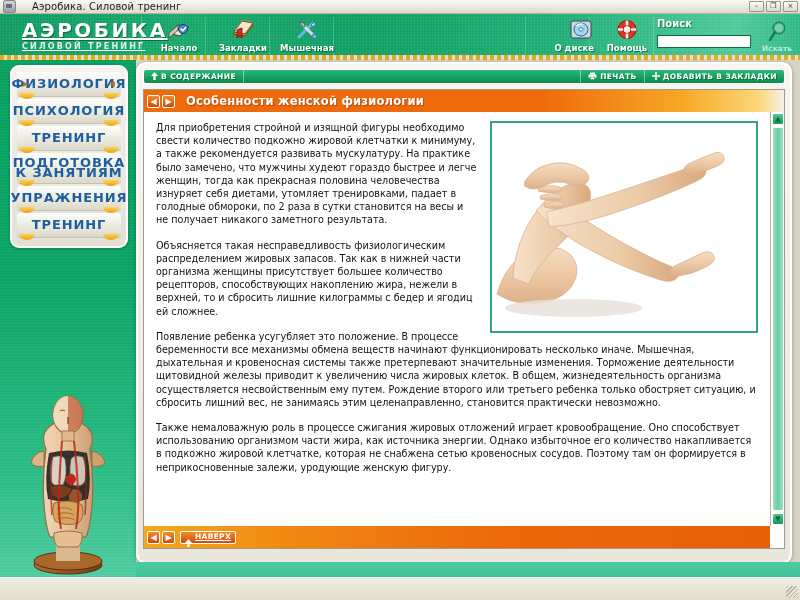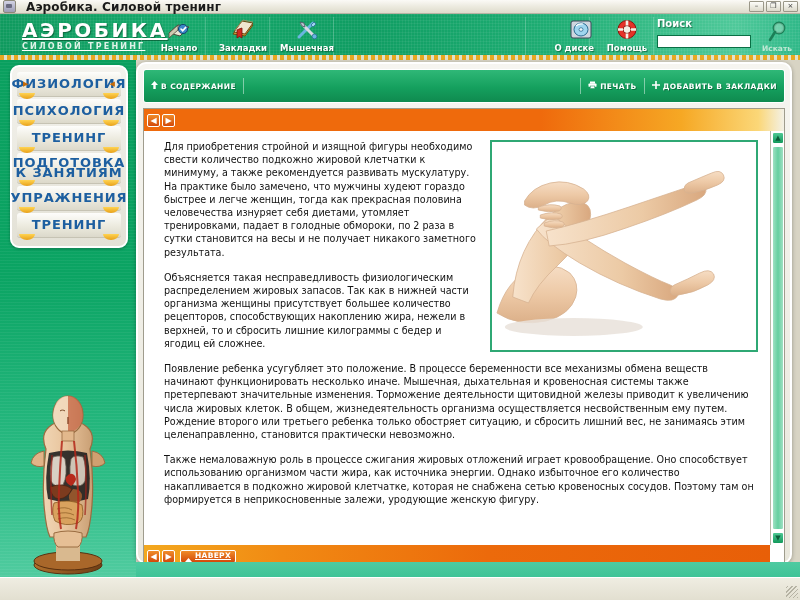--- a/index.html
+++ b/index.html
@@ -42,23 +42,23 @@
   }
   .tb-icon:after {
     content: "";
     position: absolute;
     left: 2px; top: 3px;
     width: 6px; height: 4px;
     background: #6b6b80;
     border-radius: 1px;
   }
   .tb-title {
-    margin-left: 10px;
-    font-size: 12px;
-    font-weight: bold;
+    margin-left: 16px;
+    font-size: 10px;
+    font-weight: normal;
     color: #1a1a1a;
     white-space: nowrap;
     letter-spacing: 0.1px;
   }
   .tb-btns {
     position: absolute;
     right: 2px; top: 1px;
     display: flex;
     gap: 2px;
   }
@@ -257,21 +257,21 @@
     background: linear-gradient(to bottom, #f6f5f0, #e9e7dc);
     border: 2px solid #ffffff;
     border-radius: 10px;
     box-shadow: 0 1px 4px rgba(0,0,0,0.3);
     box-sizing: border-box;
     padding: 5px;
   }
 
   .navbar {
     position: relative;
-    height: 34px;
+    height: 15px;
     background: linear-gradient(to bottom, #2fb877 0%, #15a05e 55%, #0f8a4f 100%);
     border: 1px solid #ffffff;
     border-radius: 3px;
     box-sizing: border-box;
     display: flex;
     align-items: center;
   }
   .navbtn {
     height: 16px;
     display: flex;
@@ -353,21 +353,21 @@
     background: #ffffff;
     box-sizing: border-box;
   }
   .figure .photo {
     width: 100%;
     height: 202px;
     display: block;
   }
 
   p.para {
-    margin: 0 0 12px 8px;
+    margin: 0 0 12px 0;
     font-size: 9.6px;
     line-height: 13.2px;
     color: #111111;
     text-align: left;
     font-family: "DejaVu Sans", sans-serif;
   }
 
   .doc-footer {
     position: absolute;
     left: 0; right: 14px; bottom: 0;
@@ -702,20 +702,21 @@
         </span>
         <span>ДОБАВИТЬ В ЗАКЛАДКИ</span>
       </div>
     </div>
 
     <div class="doc">
 
       <div class="doc-titlebar">
         <div class="arrowbtn">◀</div>
         <div class="arrowbtn">▶</div>
+        <div class="doc-title">Особенности женской физиологии</div>
       </div>
 
       <div class="doc-body">
 
         <div class="figure">
           <svg class="photo" viewBox="0 0 262 202" preserveAspectRatio="none">
             <defs>
               <linearGradient id="sk1" x1="0" y1="0" x2="0" y2="1">
                 <stop offset="0%" stop-color="#f6ddc4"></stop>
                 <stop offset="50%" stop-color="#edc9a6"></stop>

